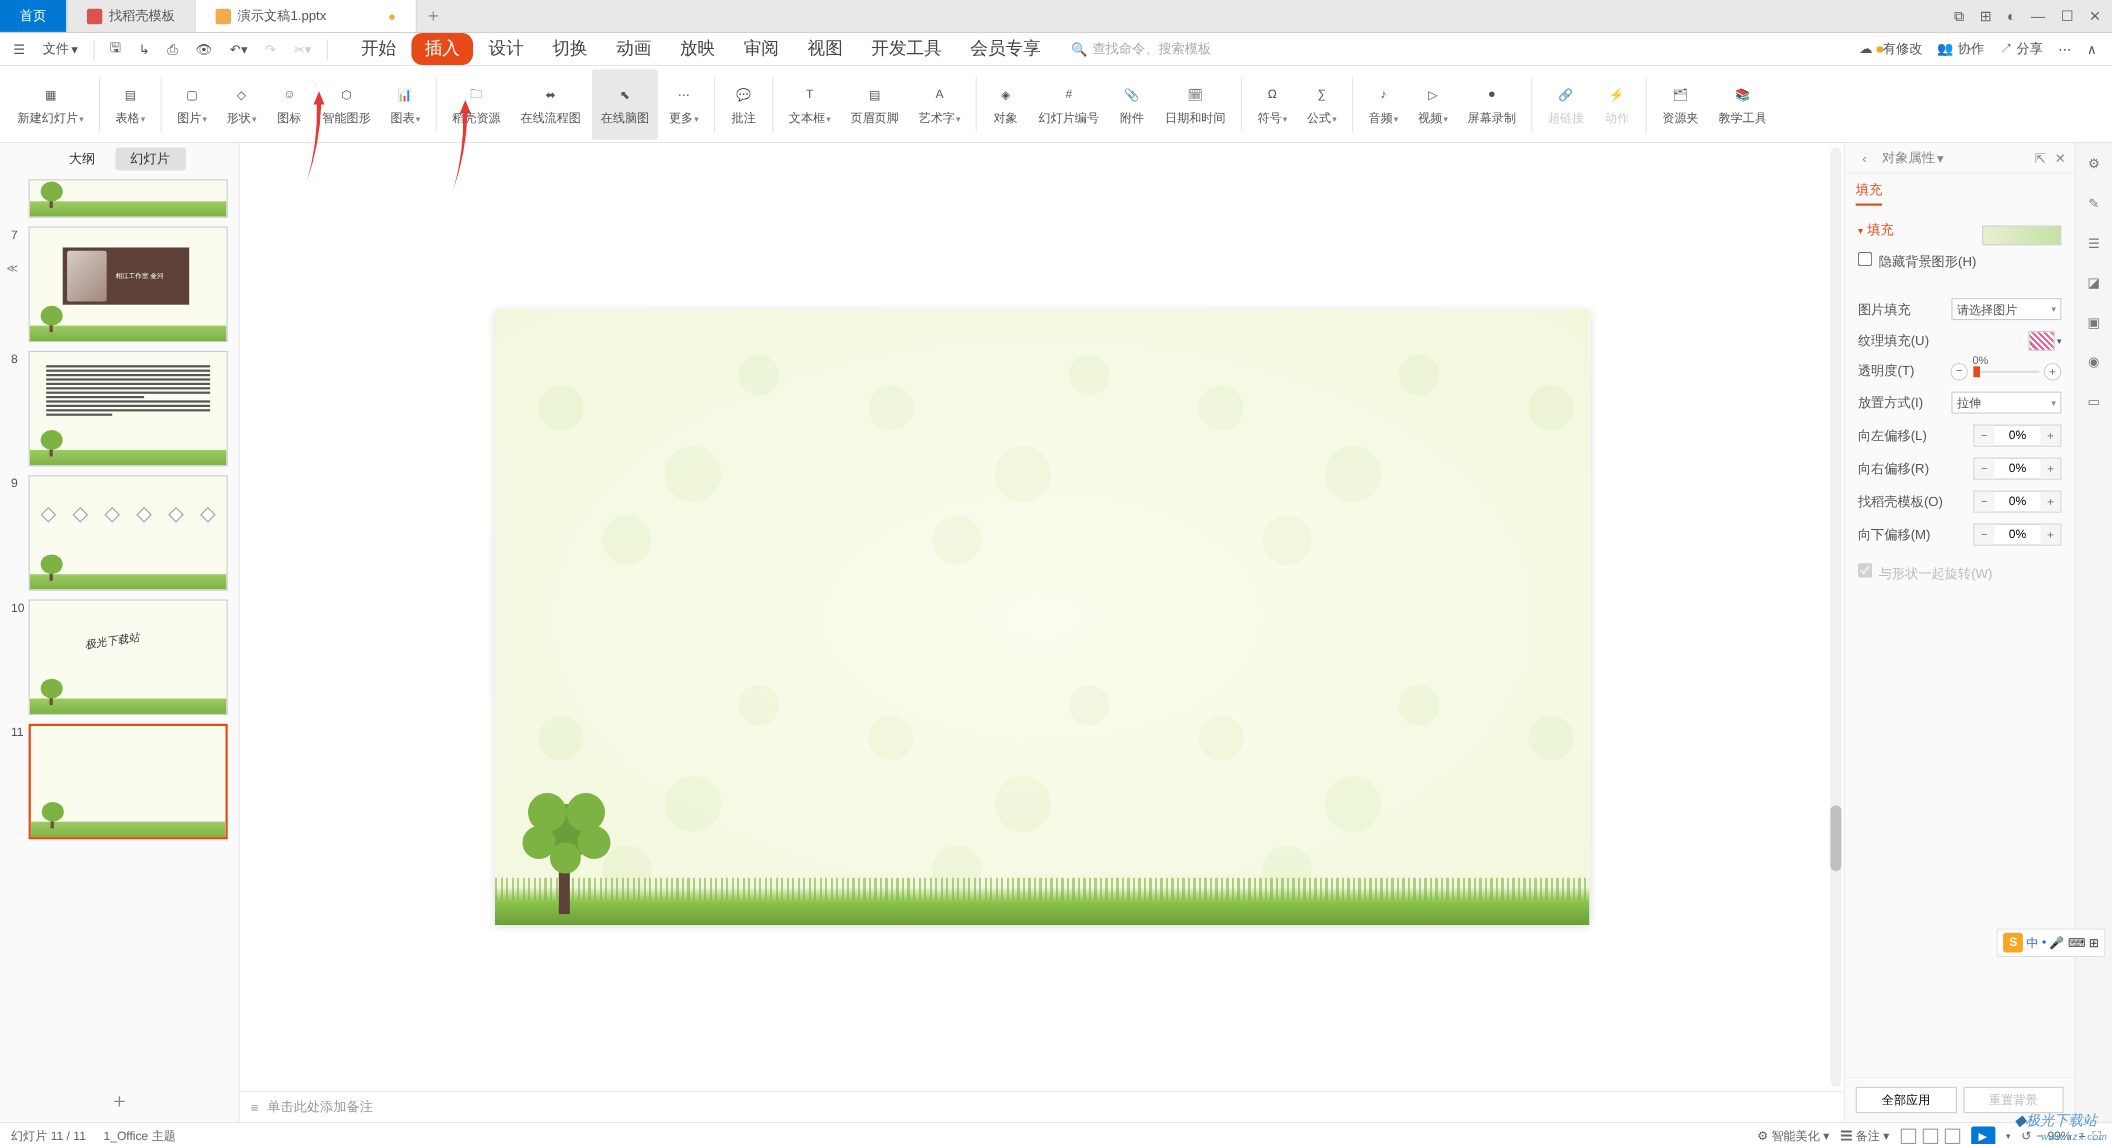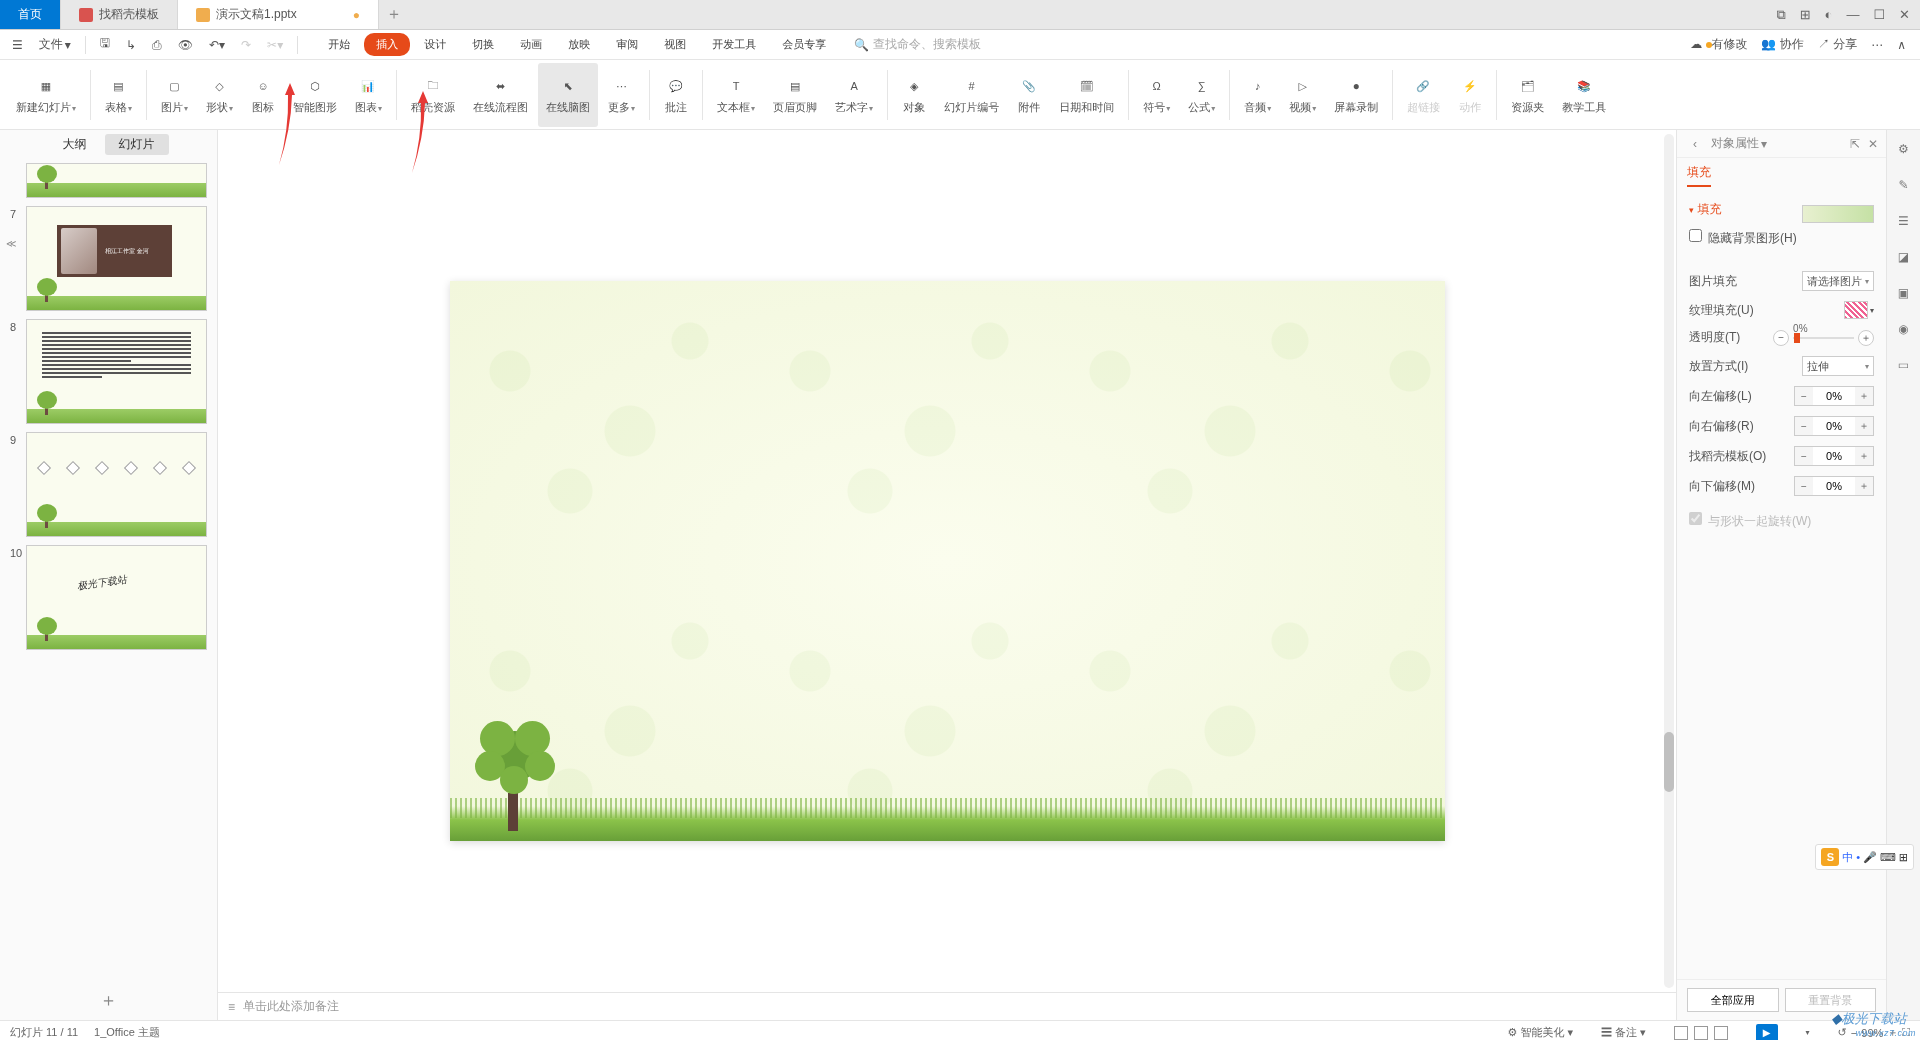--- a/index.html
+++ b/index.html
@@ -17,21 +17,21 @@
 .add-tab { width: 30px; display: flex; align-items: center; justify-content: center; color: #888; font-size: 16px; cursor: pointer; }
 .tabs-spacer { flex: 1; }
 .win-controls { display: flex; align-items: center; gap: 14px; padding: 0 10px; color: #666; }
 .win-btn { cursor: pointer; font-size: 13px; }
 
 
 .menu-bar { height: 30px; display: flex; align-items: center; padding: 0 6px; gap: 4px; border-bottom: 1px solid #e5e5e5; }
 .menu-btn { padding: 3px 6px; font-size: 12px; color: #555; cursor: pointer; display: flex; align-items: center; gap: 2px; }
 .menu-sep { width: 1px; height: 18px; background: #e0e0e0; margin: 0 4px; }
 .menu-tabs { display: flex; gap: 2px; margin-left: 10px; }
-.menu-tab { padding: 4px 12px; font-size: 11px; color: #444; cursor: pointer; border-radius: 10px; }
+.menu-tab { padding: 4px 12px; font-size: 16px; color: #444; cursor: pointer; border-radius: 10px; }
 .menu-tab.active { background: #e64a19; color: #fff; }
 .search-box { margin-left: 12px; display: flex; align-items: center; gap: 4px; color: #aaa; font-size: 12px; }
 .menu-right { margin-left: auto; display: flex; align-items: center; gap: 14px; padding-right: 8px; color: #555; }
 .badge-dot { width: 6px; height: 6px; background: #f5a623; border-radius: 50%; display: inline-block; }
 
 
 .ribbon { height: 70px; display: flex; align-items: center; padding: 0 8px; border-bottom: 1px solid #e5e5e5; gap: 2px; }
 .ribbon-item { display: flex; flex-direction: column; align-items: center; justify-content: center; padding: 2px 8px; font-size: 11px; color: #555; cursor: pointer; min-width: 40px; height: 64px; border-radius: 3px; }
 .ribbon-item.highlight { background: #e8e8e8; }
 .ribbon-icon { width: 24px; height: 24px; display: flex; align-items: center; justify-content: center; margin-bottom: 2px; color: #555; }
@@ -100,41 +100,41 @@
 .section { padding: 8px 12px; font-size: 12px; color: #555; }
 .section-title { color: #e64a19; font-size: 12px; margin-bottom: 8px; cursor: pointer; }
 .section-title::before { content: '▾'; font-size: 9px; margin-right: 4px; }
 .swatch-preview { width: 72px; height: 18px; border: 1px solid #ccc; background: linear-gradient(to right, #e8f0d0, #c5e1a5); float: right; }
 .radio-group label { display: block; padding: 3px 0; cursor: pointer; }
 .radio-group input { margin-right: 6px; }
 .checkbox-line { padding: 3px 0; }
 .checkbox-line input { margin-right: 6px; }
 .row { display: flex; align-items: center; justify-content: space-between; padding: 5px 0; }
 .row-label { flex: 1; }
-.dropdown { width: 72px; height: 20px; border: 1px solid #ccc; background: #fff; font-size: 11px; padding: 0 4px; display: flex; align-items: center; justify-content: space-between; cursor: pointer; }
+.dropdown { width: 100px; height: 20px; border: 1px solid #ccc; background: #fff; font-size: 11px; padding: 0 4px; display: flex; align-items: center; justify-content: space-between; cursor: pointer; }
 .dropdown::after { content: '▾'; font-size: 8px; color: #888; }
 .slider-row { display: flex; align-items: center; gap: 4px; }
 .slider-btn { width: 16px; height: 16px; border: 1px solid #ccc; border-radius: 50%; display: flex; align-items: center; justify-content: center; font-size: 10px; cursor: pointer; background: #fff; }
 .slider-track { flex: 1; height: 2px; background: #ddd; position: relative; }
 .slider-handle { position: absolute; left: 2%; top: -4px; width: 6px; height: 10px; background: #e64a19; }
 .slider-val { font-size: 10px; color: #666; position: absolute; top: -14px; left: 0; }
 .spinner { display: flex; align-items: center; border: 1px solid #ccc; width: 80px; height: 20px; background: #fff; }
 .spinner button { width: 18px; height: 100%; border: none; background: #f5f5f5; cursor: pointer; font-size: 10px; color: #666; }
 .spinner input { flex: 1; border: none; text-align: center; font-size: 11px; width: 100%; }
 .panel-footer { margin-top: auto; padding: 8px 10px; display: flex; gap: 6px; border-top: 1px solid #eee; }
 .footer-btn { flex: 1; height: 24px; border: 1px solid #ccc; background: #fff; font-size: 11px; cursor: pointer; }
 .footer-btn.disabled { color: #bbb; }
 
 
 .icon-rail { width: 34px; border-left: 1px solid #e5e5e5; background: #f5f5f5; display: flex; flex-direction: column; align-items: center; gap: 18px; padding-top: 10px; }
 .rail-icon { width: 18px; height: 18px; color: #777; cursor: pointer; display: flex; align-items: center; justify-content: center; }
 
 
 .status-bar { height: 24px; border-top: 1px solid #e5e5e5; display: flex; align-items: center; padding: 0 10px; font-size: 11px; color: #666; gap: 16px; }
-.status-right { margin-left: auto; display: flex; align-items: center; gap: 28px; }
+.status-right { margin-left: auto; display: flex; align-items: center; gap: 10px; }
 .zoom-group { display: flex; align-items: center; gap: 4px; }
 .play-btn { width: 22px; height: 18px; background: #0078d4; border-radius: 2px; display: flex; align-items: center; justify-content: center; color: #fff; font-size: 10px; }
 .view-icons { display: flex; gap: 6px; }
 .view-icon { width: 14px; height: 14px; border: 1px solid #999; cursor: pointer; }
 
 
 .ime-badge { position: fixed; right: 6px; bottom: 170px; display: flex; gap: 3px; align-items: center; background: #fff; border: 1px solid #ddd; padding: 3px 5px; border-radius: 3px; font-size: 11px; z-index: 200; }
 .ime-s { width: 18px; height: 18px; background: #f5a623; color: #fff; border-radius: 3px; display: flex; align-items: center; justify-content: center; font-weight: bold; }
 
 
@@ -405,20 +405,27 @@
           </div>
         </div>
       <div class="thumb-wrap">
           <div class="thumb-num">10</div>
           <div class="thumb">
             <div style="position:absolute;top:30px;left:50px;font-size:10px;font-style:italic;transform:rotate(-8deg);">极光下载站</div>
             <div class="thumb-grass"></div>
             <div class="thumb-tree"></div>
           </div>
         </div>
+      <div class="thumb-wrap">
+          <div class="thumb-num">11</div>
+          <div class="thumb active">
+            <div class="thumb-grass"></div>
+            <div class="thumb-tree"></div>
+          </div>
+        </div>
     </div>
     <div class="add-slide">＋</div>
   </div>
 
   <div class="canvas-area">
     <div class="canvas-scroll">
       <div class="slide-canvas">
         <div class="leaf-pattern"></div>
         <div class="canvas-grass"></div>
         <div class="canvas-tree">

